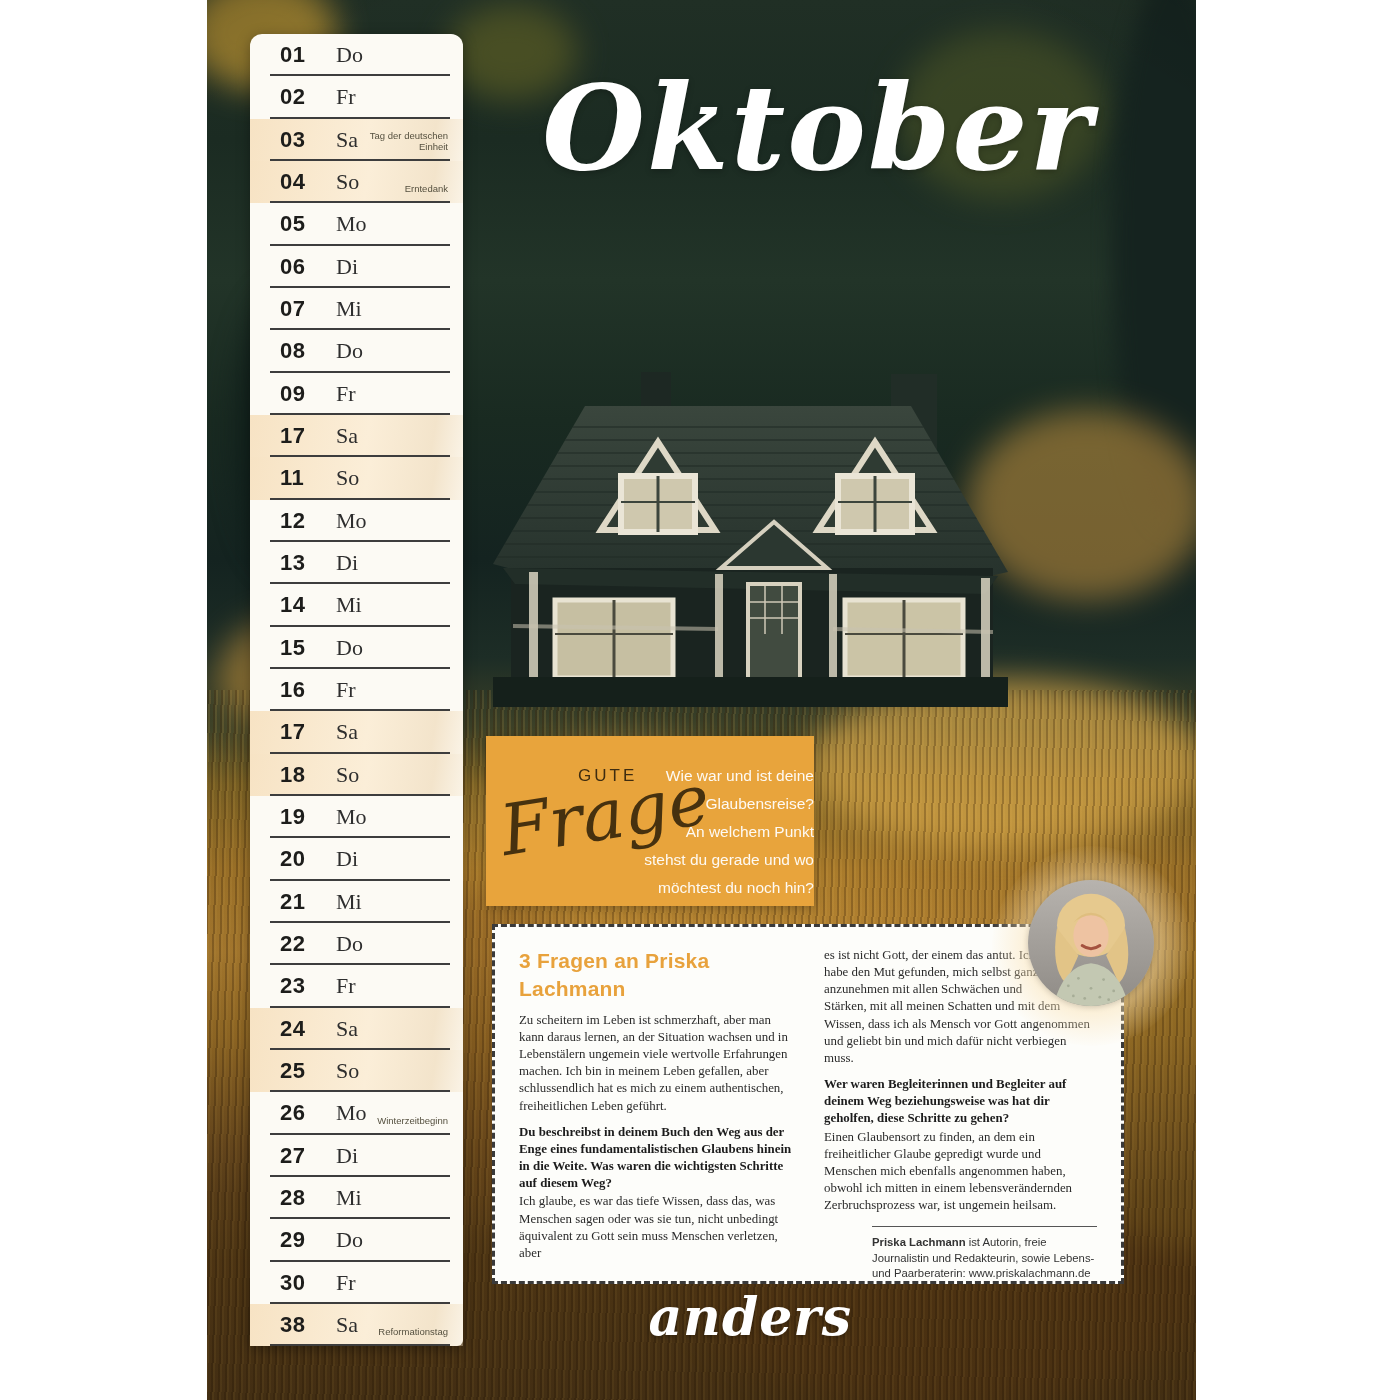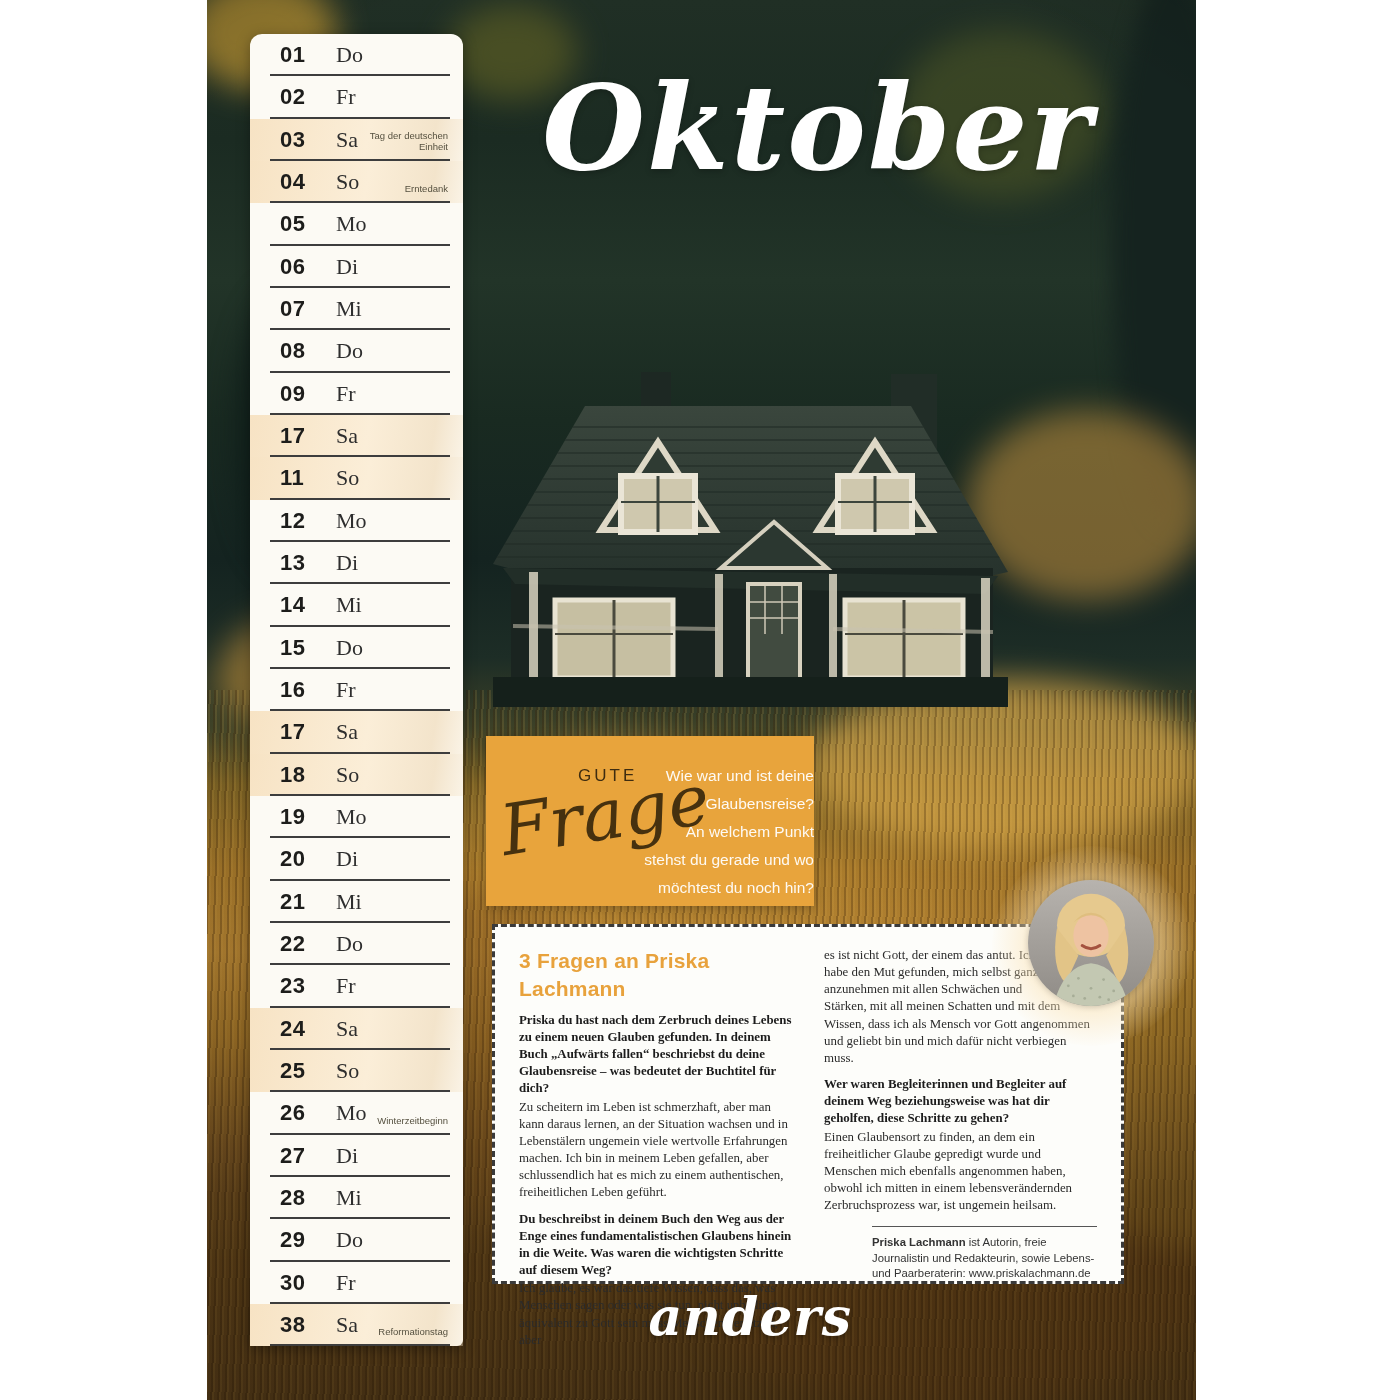--- a/index.html
+++ b/index.html
@@ -372,21 +372,20 @@
         <div>An welchem Punkt</div>
         <div>stehst du gerade und wo</div>
         <div>möchtest du noch hin?</div>
       </div>
   </div>
 
   <div id="interview-box">
     <div class="iv-col">
       <div id="iv-title">3 Fragen an Priska Lachmann</div>
       <div id="iv-col1-blocks">
-          <p class="iv-q">Priska du hast nach dem Zerbruch deines Lebens zu einem neuen Glauben gefunden. In deinem Buch „Aufwärts fallen“ beschriebst du deine Glaubensreise – was bedeutet der Buchtitel für dich?</p>
           <p class="iv-a">Zu scheitern im Leben ist schmerzhaft, aber man kann daraus lernen, an der Situation wachsen und in Lebenstälern ungemein viele wertvolle Erfahrungen machen. Ich bin in meinem Leben gefallen, aber schlussendlich hat es mich zu einem authentischen, freiheitlichen Leben geführt.</p>
           <p class="iv-q">Du beschreibst in deinem Buch den Weg aus der Enge eines fundamentalistischen Glaubens hinein in die Weite. Was waren die wichtigsten Schritte auf diesem Weg?</p>
           <p class="iv-a">Ich glaube, es war das tiefe Wissen, dass das, was Menschen sagen oder was sie tun, nicht unbedingt äquivalent zu Gott sein muss Menschen verletzen, aber</p>
         </div>
     </div>
     <div class="iv-col">
       <div id="avatar-spacer"></div>
       <div id="iv-col2-blocks">
           <p class="iv-a">es ist nicht Gott, der einem das antut. Ich habe den Mut gefunden, mich selbst ganz anzunehmen mit allen Schwächen und Stärken, mit all meinen Schatten und mit dem Wissen, dass ich als Mensch vor Gott angenommen und geliebt bin und mich dafür nicht verbiegen muss.</p>
           <p class="iv-q">Wer waren Begleiterinnen und Begleiter auf deinem Weg beziehungsweise was hat dir geholfen, diese Schritte zu gehen?</p>

